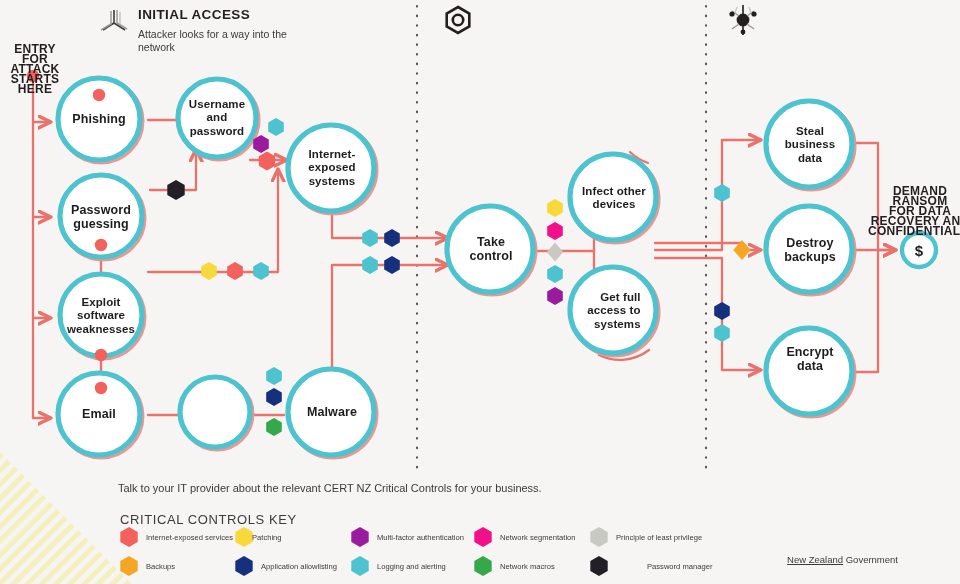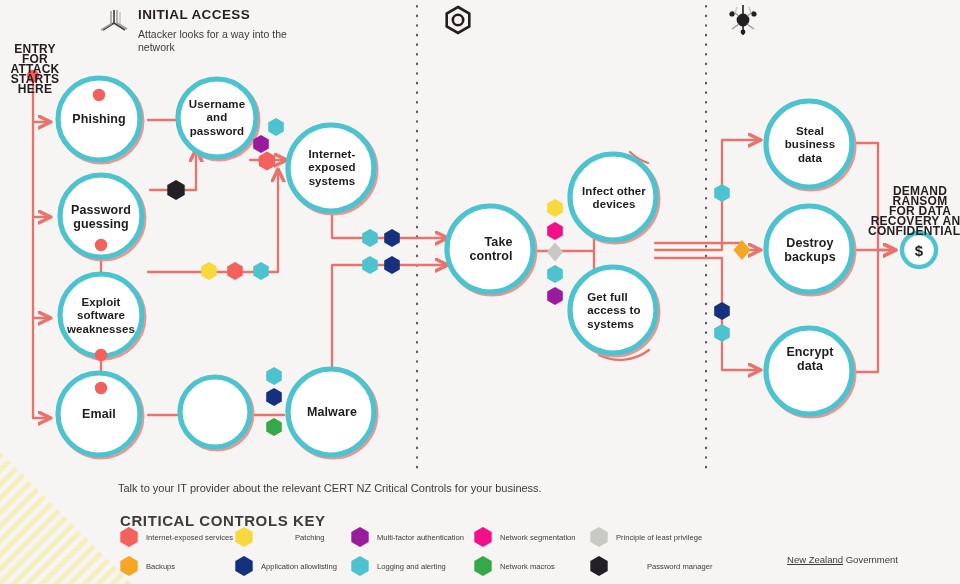--- a/index.html
+++ b/index.html
@@ -37,22 +37,22 @@
   
   .caps{
     position:absolute;font-size:12px;font-weight:bold;line-height:10px;
     letter-spacing:.25px;text-align:center;color:#231f20;
     text-transform:uppercase;
   }
   .footline{
     position:absolute;font-size:11px;color:#3b3b3b;left:118px;top:482px;
   }
   .keytitle{
-    position:absolute;left:120px;top:512px;font-size:15px;
-    font-weight:bold;letter-spacing:.6px;color:#3b3b3b;
+    position:absolute;left:120px;top:512px;font-size:13px;
+    font-weight:normal;letter-spacing:.6px;color:#3b3b3b;
   }
   .keyitem{position:absolute;font-size:7.6px;color:#3b3b3b;line-height:10px;}
   .nzgov{
     position:absolute;right:62px;top:554px;font-size:9.5px;color:#3b3b3b;
   }
   .nzgov u{text-decoration:underline;}
 </style>
 </head>
 <body>
 
@@ -364,35 +364,35 @@
       <div>exposed</div>
       <div>systems</div>
     </div>
   </div>
 
   <div class="nodelabel" style="left:286px;top:392px;width:92px;height:40px;">
     <div><span>Malware</span></div>
   </div>
 
   <div class="nodelabel" style="left:445px;top:228px;width:92px;height:42px;">
-    <div style="text-align:right">
+    <div style="text-align:center">
       <div>Take</div>
       <div>control</div>
     </div>
   </div>
 
   <div class="nodelabel sm" style="left:565px;top:177px;width:98px;height:42px;">
     <div style="text-align:center">
       <div>Infect other</div>
       <div>devices</div>
     </div>
   </div>
 
   <div class="nodelabel sm" style="left:567px;top:288px;width:94px;height:46px;">
-    <div style="text-align:left">
+    <div style="text-align:right">
       <div>Get full</div>
       <div>access to</div>
       <div>systems</div>
     </div>
   </div>
 
   <div class="nodelabel sm" style="left:763px;top:122px;width:94px;height:46px;">
     <div style="text-align:center">
       <div>Steal</div>
       <div>business</div>
@@ -417,21 +417,21 @@
   <div class="nodelabel" style="left:901px;top:238px;width:36px;height:26px;font-size:15px;">
     <div><span>$</span></div>
   </div>
 
   <div class="footline">Talk to your IT provider about the relevant CERT NZ Critical Controls for your business.</div>
 
   <div class="keytitle">CRITICAL CONTROLS KEY</div>
 
   <div class="keyitem" style="left:146px;top:533px;width:110px;"><span>Internet-exposed services</span></div>
   <div class="keyitem" style="left:146px;top:562px;width:110px;"><span>Backups</span></div>
-  <div class="keyitem" style="left:269px;top:533px;width:110px;padding-left:26px;"><span>Patching</span></div>
+  <div class="keyitem" style="left:252px;top:533px;width:110px;"><span>Patching</span></div>
   <div class="keyitem" style="left:261px;top:562px;width:120px;"><span>Application allowlisting</span></div>
   <div class="keyitem" style="left:377px;top:533px;width:120px;"><span>Multi-factor authentication</span></div>
   <div class="keyitem" style="left:377px;top:562px;width:120px;"><span>Logging and alerting</span></div>
   <div class="keyitem" style="left:500px;top:533px;width:110px;"><span>Network segmentation</span></div>
   <div class="keyitem" style="left:500px;top:562px;width:110px;"><span>Network macros</span></div>
   <div class="keyitem" style="left:616px;top:533px;width:130px;"><span>Principle of least privilege</span></div>
   <div class="keyitem" style="left:616px;top:562px;width:130px;padding-left:31px;"><span>Password manager</span></div>
 
   <div class="nzgov">
     <u>New Zealand</u> <span>Government</span>

